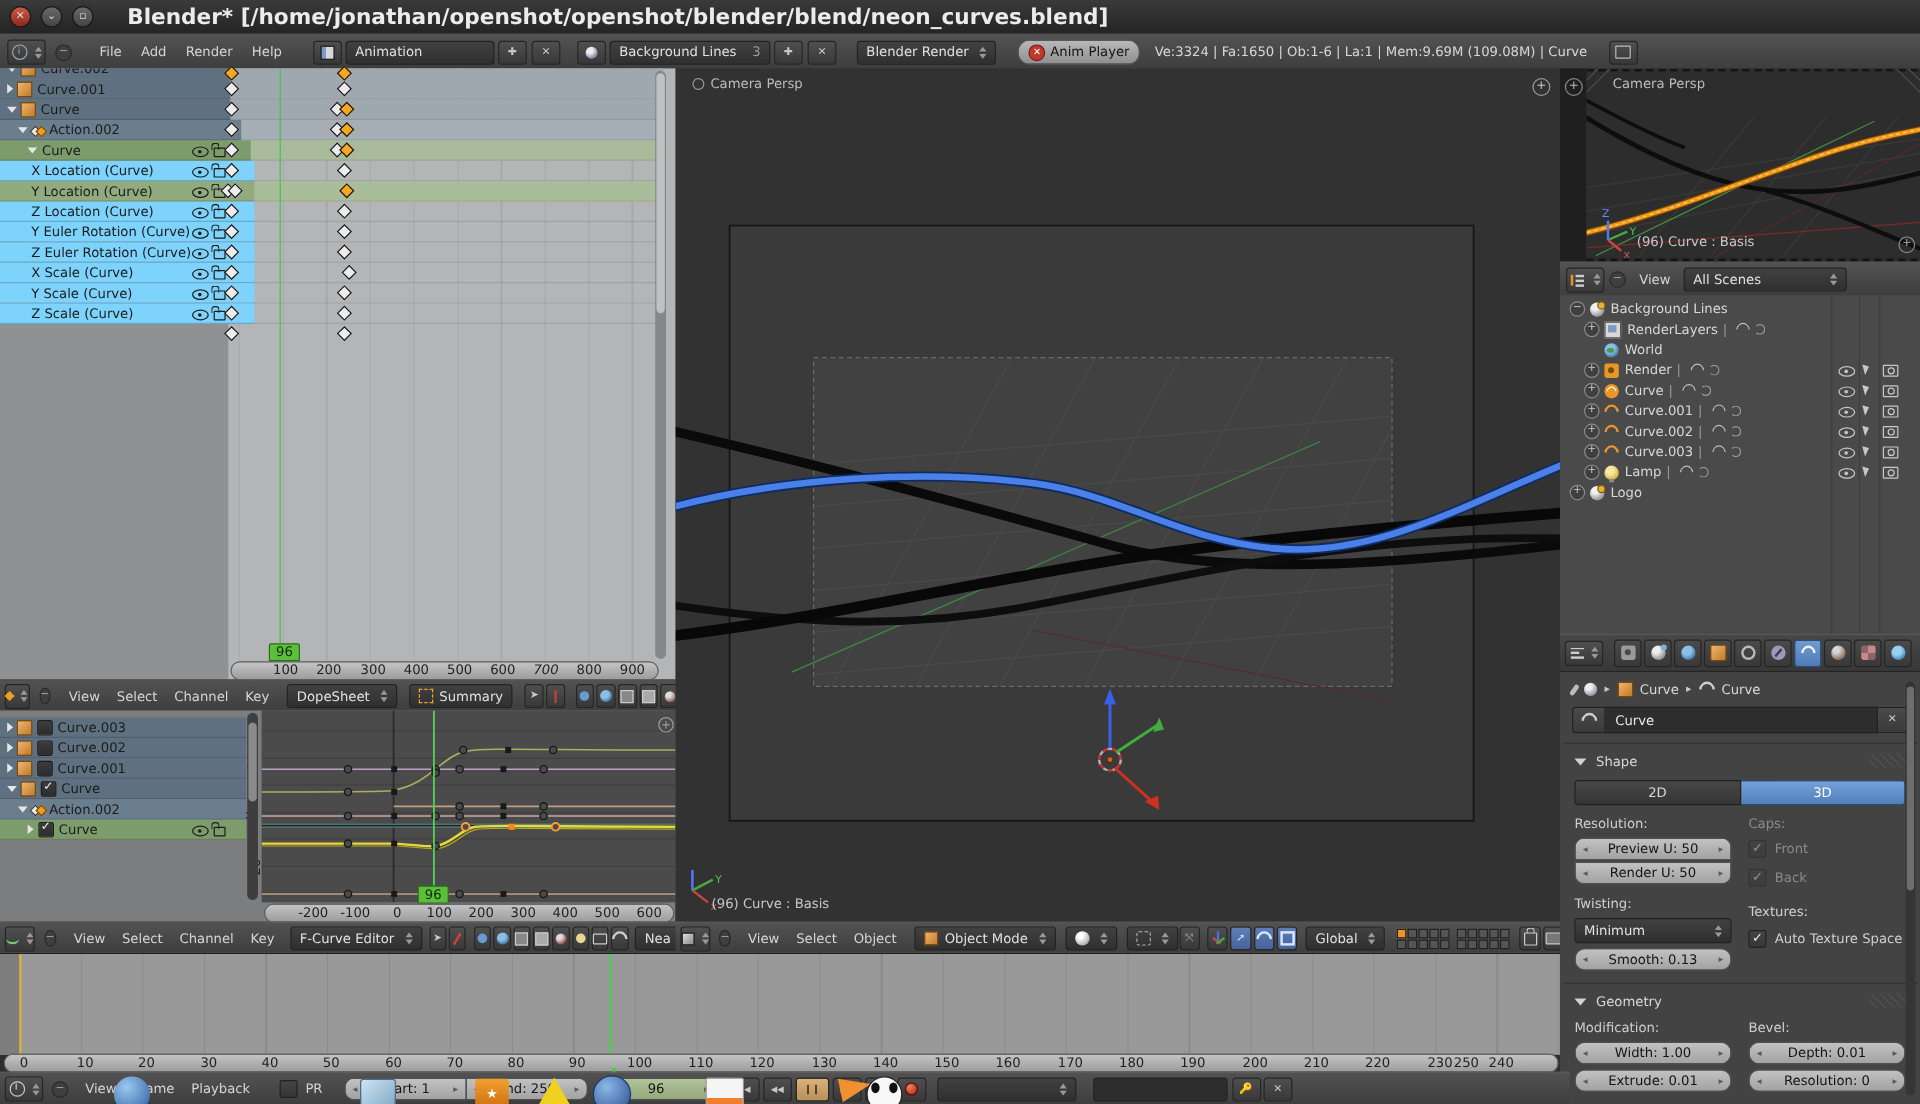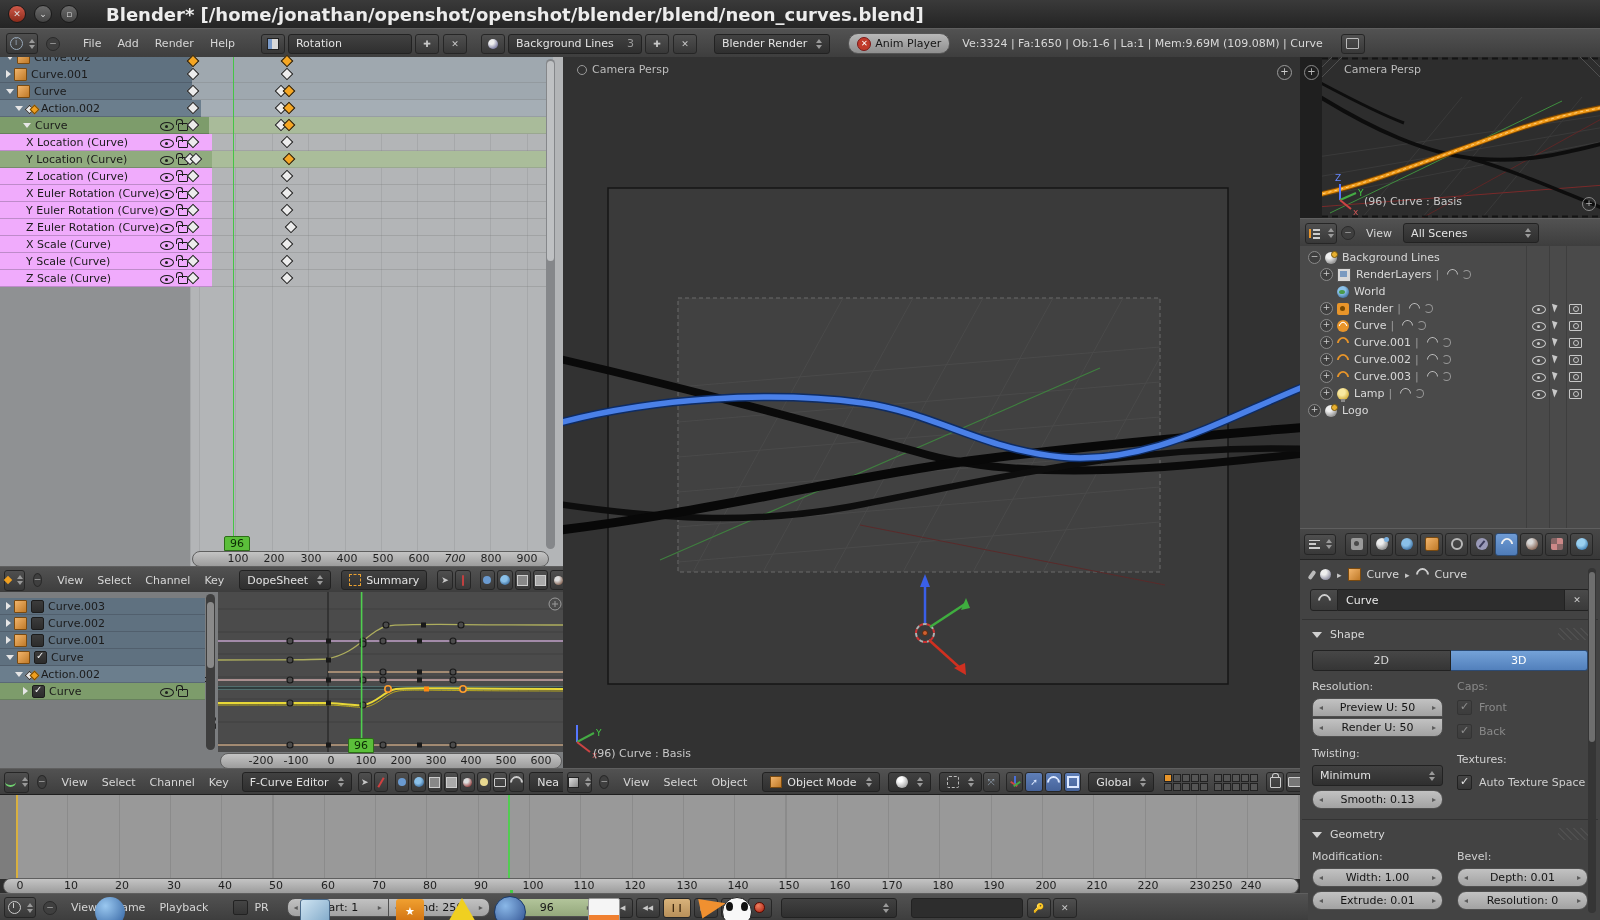--- a/index.html
+++ b/index.html
@@ -37,21 +37,21 @@
   .chrow{display:flex;height:17px;align-items:stretch;position:relative;}
   .chrow .zone-l{width:190px;display:flex;align-items:center;position:relative;border-bottom:1px solid rgba(40,45,50,.25);}
   .chrow .zone-r{flex:1;border-bottom:1px solid rgba(120,122,124,.3);}
   .fc .chrow .zone-l{width:205px;}
   .chrow.obj .zone-l{background:#5f7180;}
   .chrow.obj .zone-r{background:#9fa8af;}
   .chrow.action .zone-l{background:#6b7e8d;}
   .chrow.action .zone-r{background:#a5aeb5;}
   .chrow.group.green .zone-l{background:#7d9c6b;}
   .chrow.group.green .zone-r{background:#a9bb9a;}
-  .chrow.fcu .zone-l{background:#f0abfc;}
+  .chrow.fcu .zone-l{background:#7dd3fc;}
   .chrow.fcu .zone-r{background:transparent;}
   .chrow.fcu.green2 .zone-l{background:#90ab7e;}
   .chrow.fcu.green2 .zone-r{background:#aabd9a;}
   .chrow.cut{height:9px;overflow:hidden;}
   .chrow.cut .zone-l,.chrow.cut .zone-r{margin-top:-8px;height:17px;}
   .chrow .lbl{color:#1b1b1b;margin-left:4px;white-space:nowrap;}
   .exp{width:0;height:0;margin-left:4px;flex:none;}
   .open>.zone-l>.exp{border-left:4px solid transparent;border-right:4px solid transparent;border-top:5px solid #e6e6e6;}
   .closed>.zone-l>.exp{border-top:4px solid transparent;border-bottom:4px solid transparent;border-left:5px solid #e6e6e6;}
   .lvl0>.zone-l{padding-left:2px;}
@@ -182,21 +182,21 @@
     <span style="width:12px"></span>
     <span class="menuitem">File</span>
     <span class="menuitem">Add</span>
     <span class="menuitem">Render</span>
     <span class="menuitem">Help</span>
     <span style="width:14px"></span>
     <span class="hbtn">
         <span style="width:10px;height:10px;background:linear-gradient(90deg,#7a9ac8 40%,#d8d8d8 40%);border:1px solid #222;"></span>
       </span>
     <span class="pill-dark" style="width:108px;justify-content:space-between;">
-      <span>Rotation</span>
+      <span>Animation</span>
     </span>
     <span class="hbtn">
         <span class="glyph">✚</span>
       </span>
     <span class="hbtn">
         <span class="glyph">✕</span>
       </span>
     <span style="width:8px"></span>
     <span class="hbtn">
         <span style="width:10px;height:10px;border-radius:50%;background:radial-gradient(circle at 35% 30%,#eee 25%,#88a 70%);"></span>
@@ -316,29 +316,20 @@
         <div class="chrow fcu lvl3 noexp eyelock">
           <div class="zone-l">
 
             <span class="lbl">Z Location (Curve)</span>
             <span class="i-eye"></span>
             <span class="i-lock"></span>
           </div>
           <div class="zone-r"></div>
         </div>
 
-        <div class="chrow fcu lvl3 noexp eyelock">
-          <div class="zone-l">
-
-            <span class="lbl">X Euler Rotation (Curve)</span>
-            <span class="i-eye"></span>
-            <span class="i-lock"></span>
-          </div>
-          <div class="zone-r"></div>
-        </div>
 
         <div class="chrow fcu lvl3 noexp eyelock">
           <div class="zone-l">
 
             <span class="lbl">Y Euler Rotation (Curve)</span>
             <span class="i-eye"></span>
             <span class="i-lock"></span>
           </div>
           <div class="zone-r"></div>
         </div>

